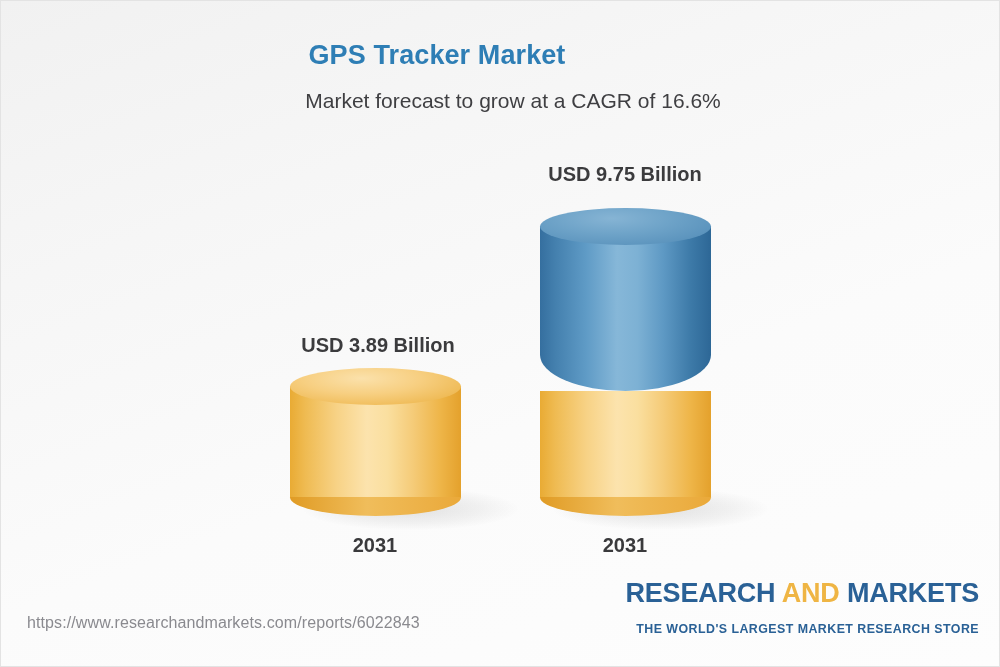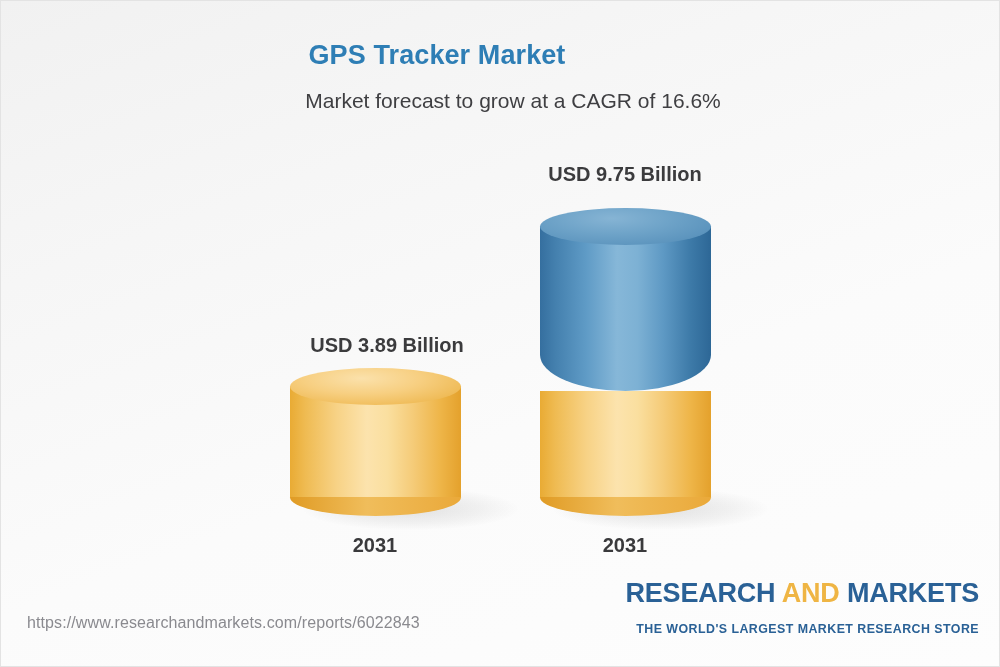--- a/index.html
+++ b/index.html
@@ -178,21 +178,21 @@
 
 <div id="canvas">
 
   <div id="chart-title">GPS Tracker Market</div>
   <div id="chart-subtitle">Market forecast to grow at a CAGR of 16.6%</div>
 
   <div id="plot-area">
 
     <div class="bar-group" style="left:214px; top:0; width:320px; height:600px;">
 
-      <div class="value-label" style="left:12px; top:333px;">USD 3.89 Billion</div>
+      <div class="value-label" style="left:3px; top:333px;">USD 3.89 Billion</div>
 
       <div class="ground-shadow" style="left:88px; top:487px; width:215px; height:42px;"></div>
 
       <div class="cyl" style="left:75px; top:367px; width:171px; height:148px;">
         <div class="cyl-bottom gold-bottom" style="top:111px; height:37px;"></div>
         <div class="cyl-body gold-body" style="top:18px; height:111px;"></div>
         <div class="cyl-top gold-top" style="top:0; height:37px;"></div>
       </div>
 
       <div class="cat-label" style="left:0; top:533px;">2031</div>

